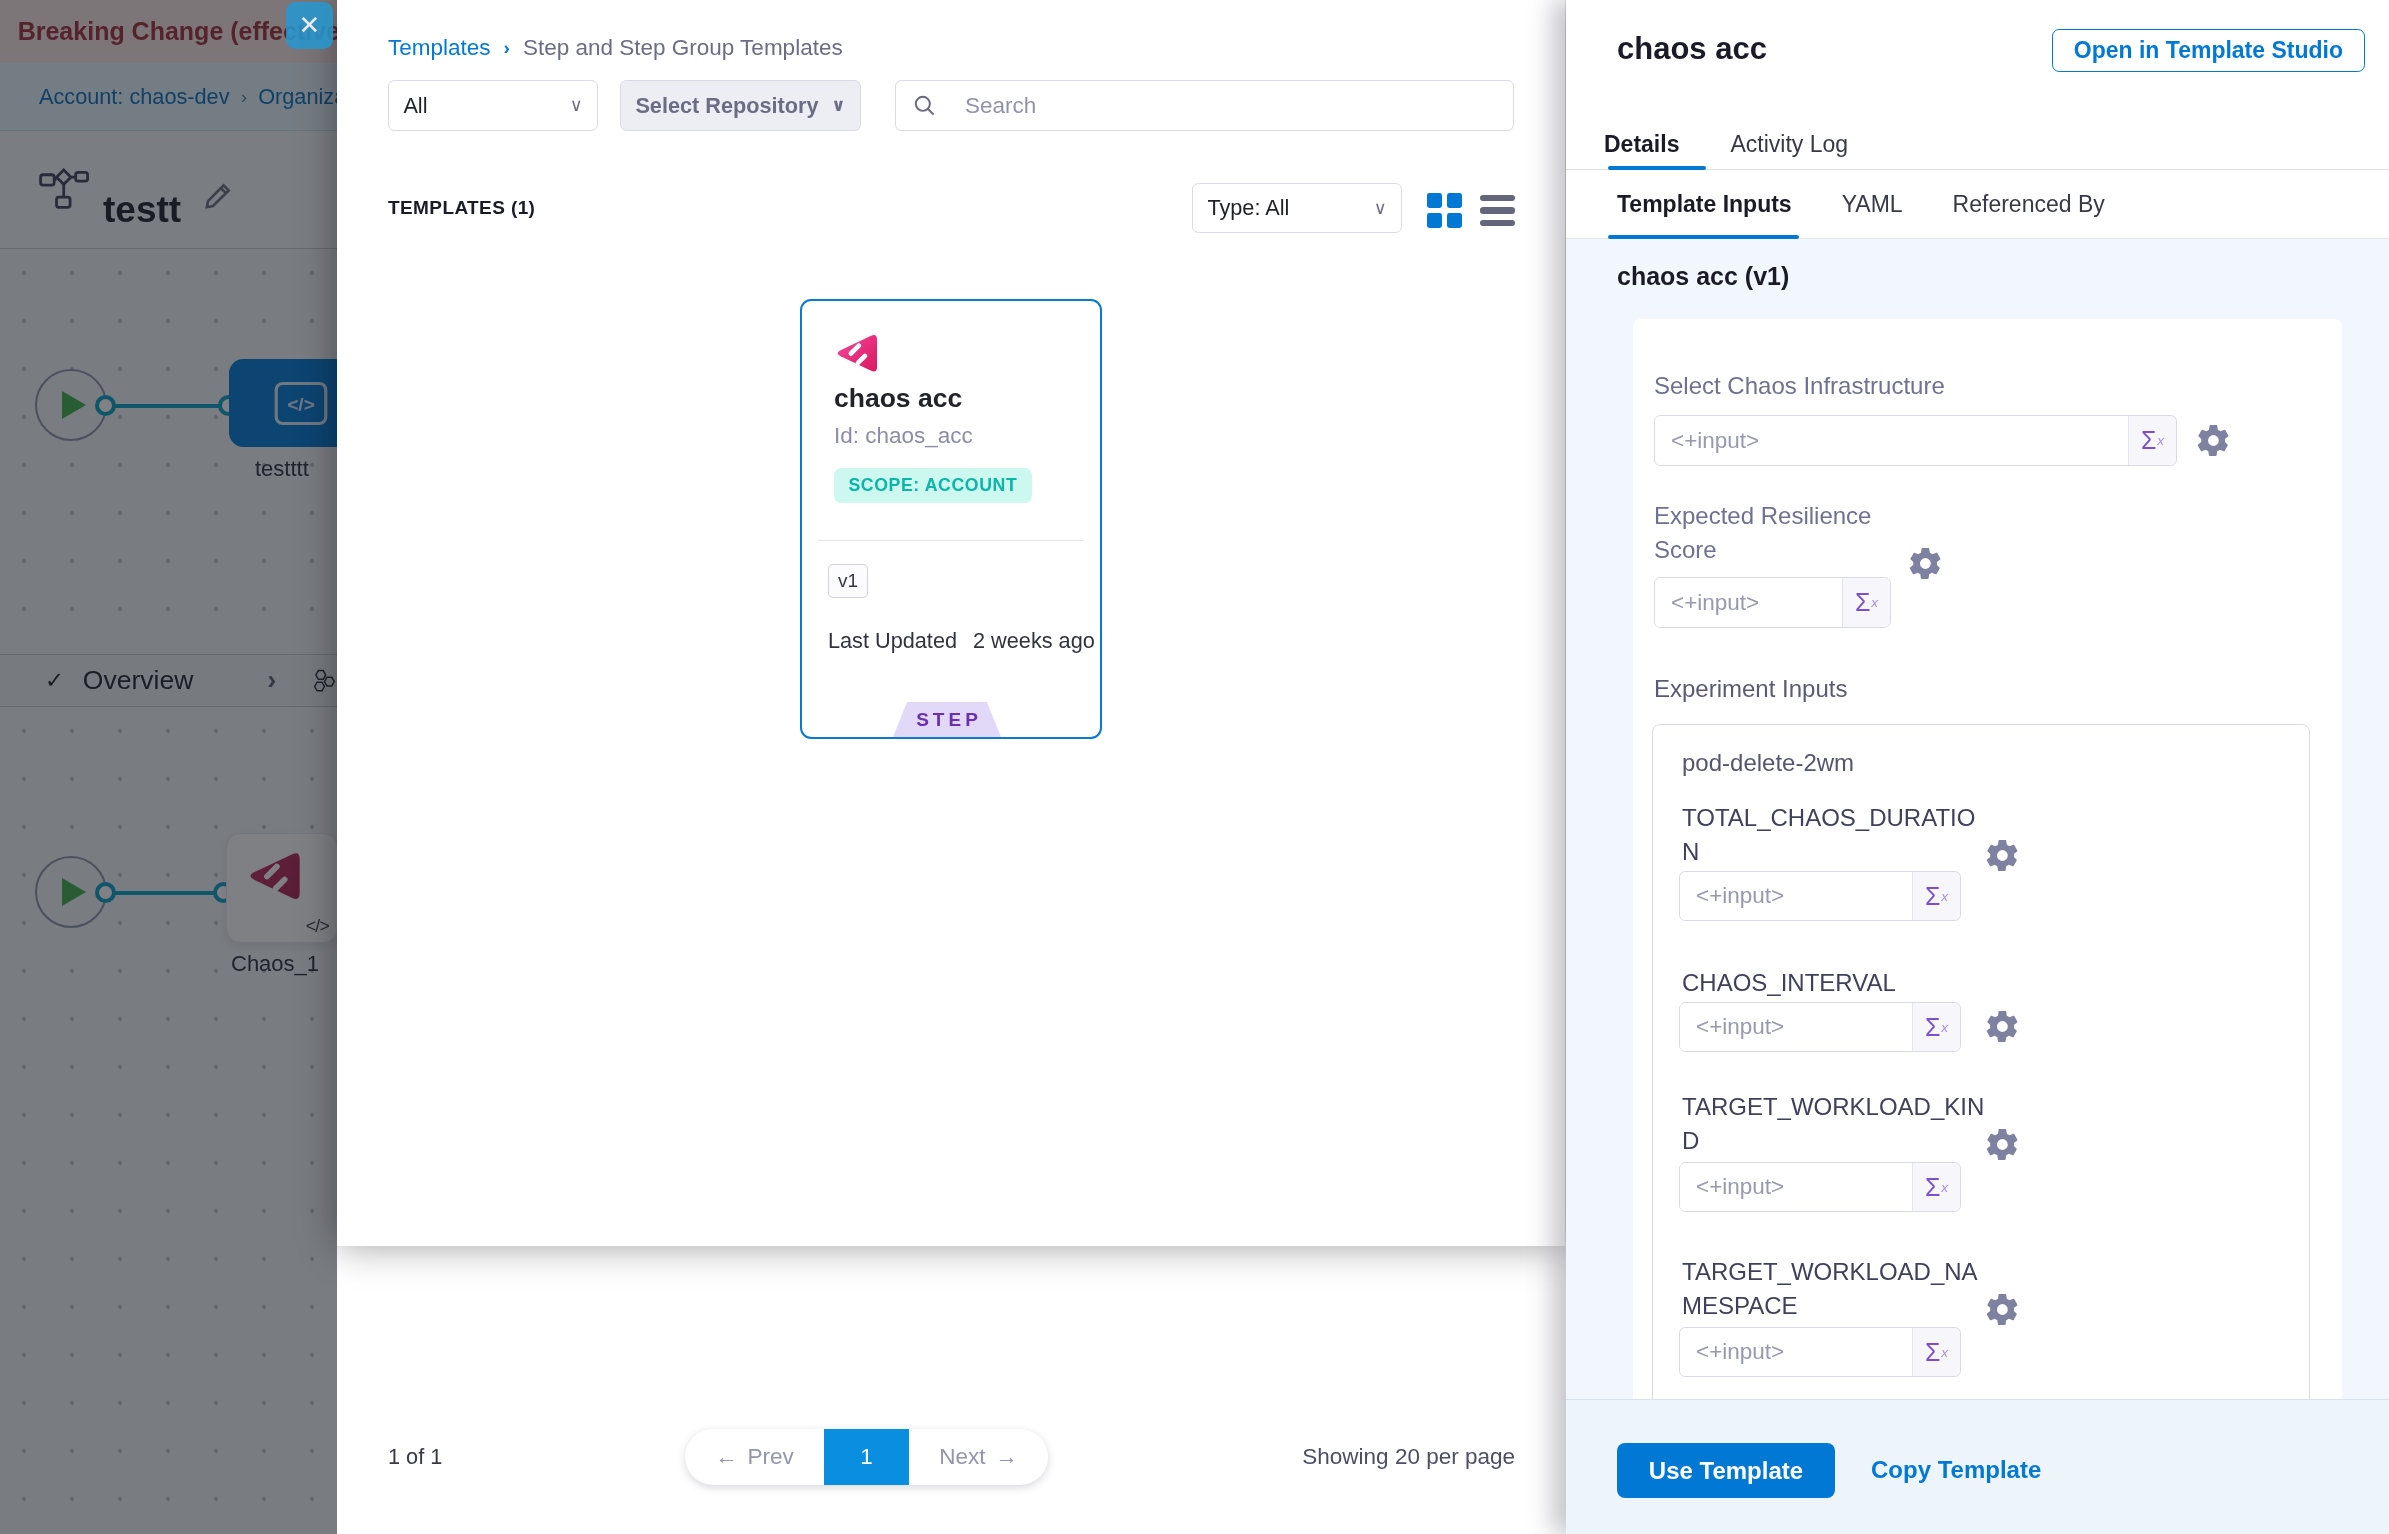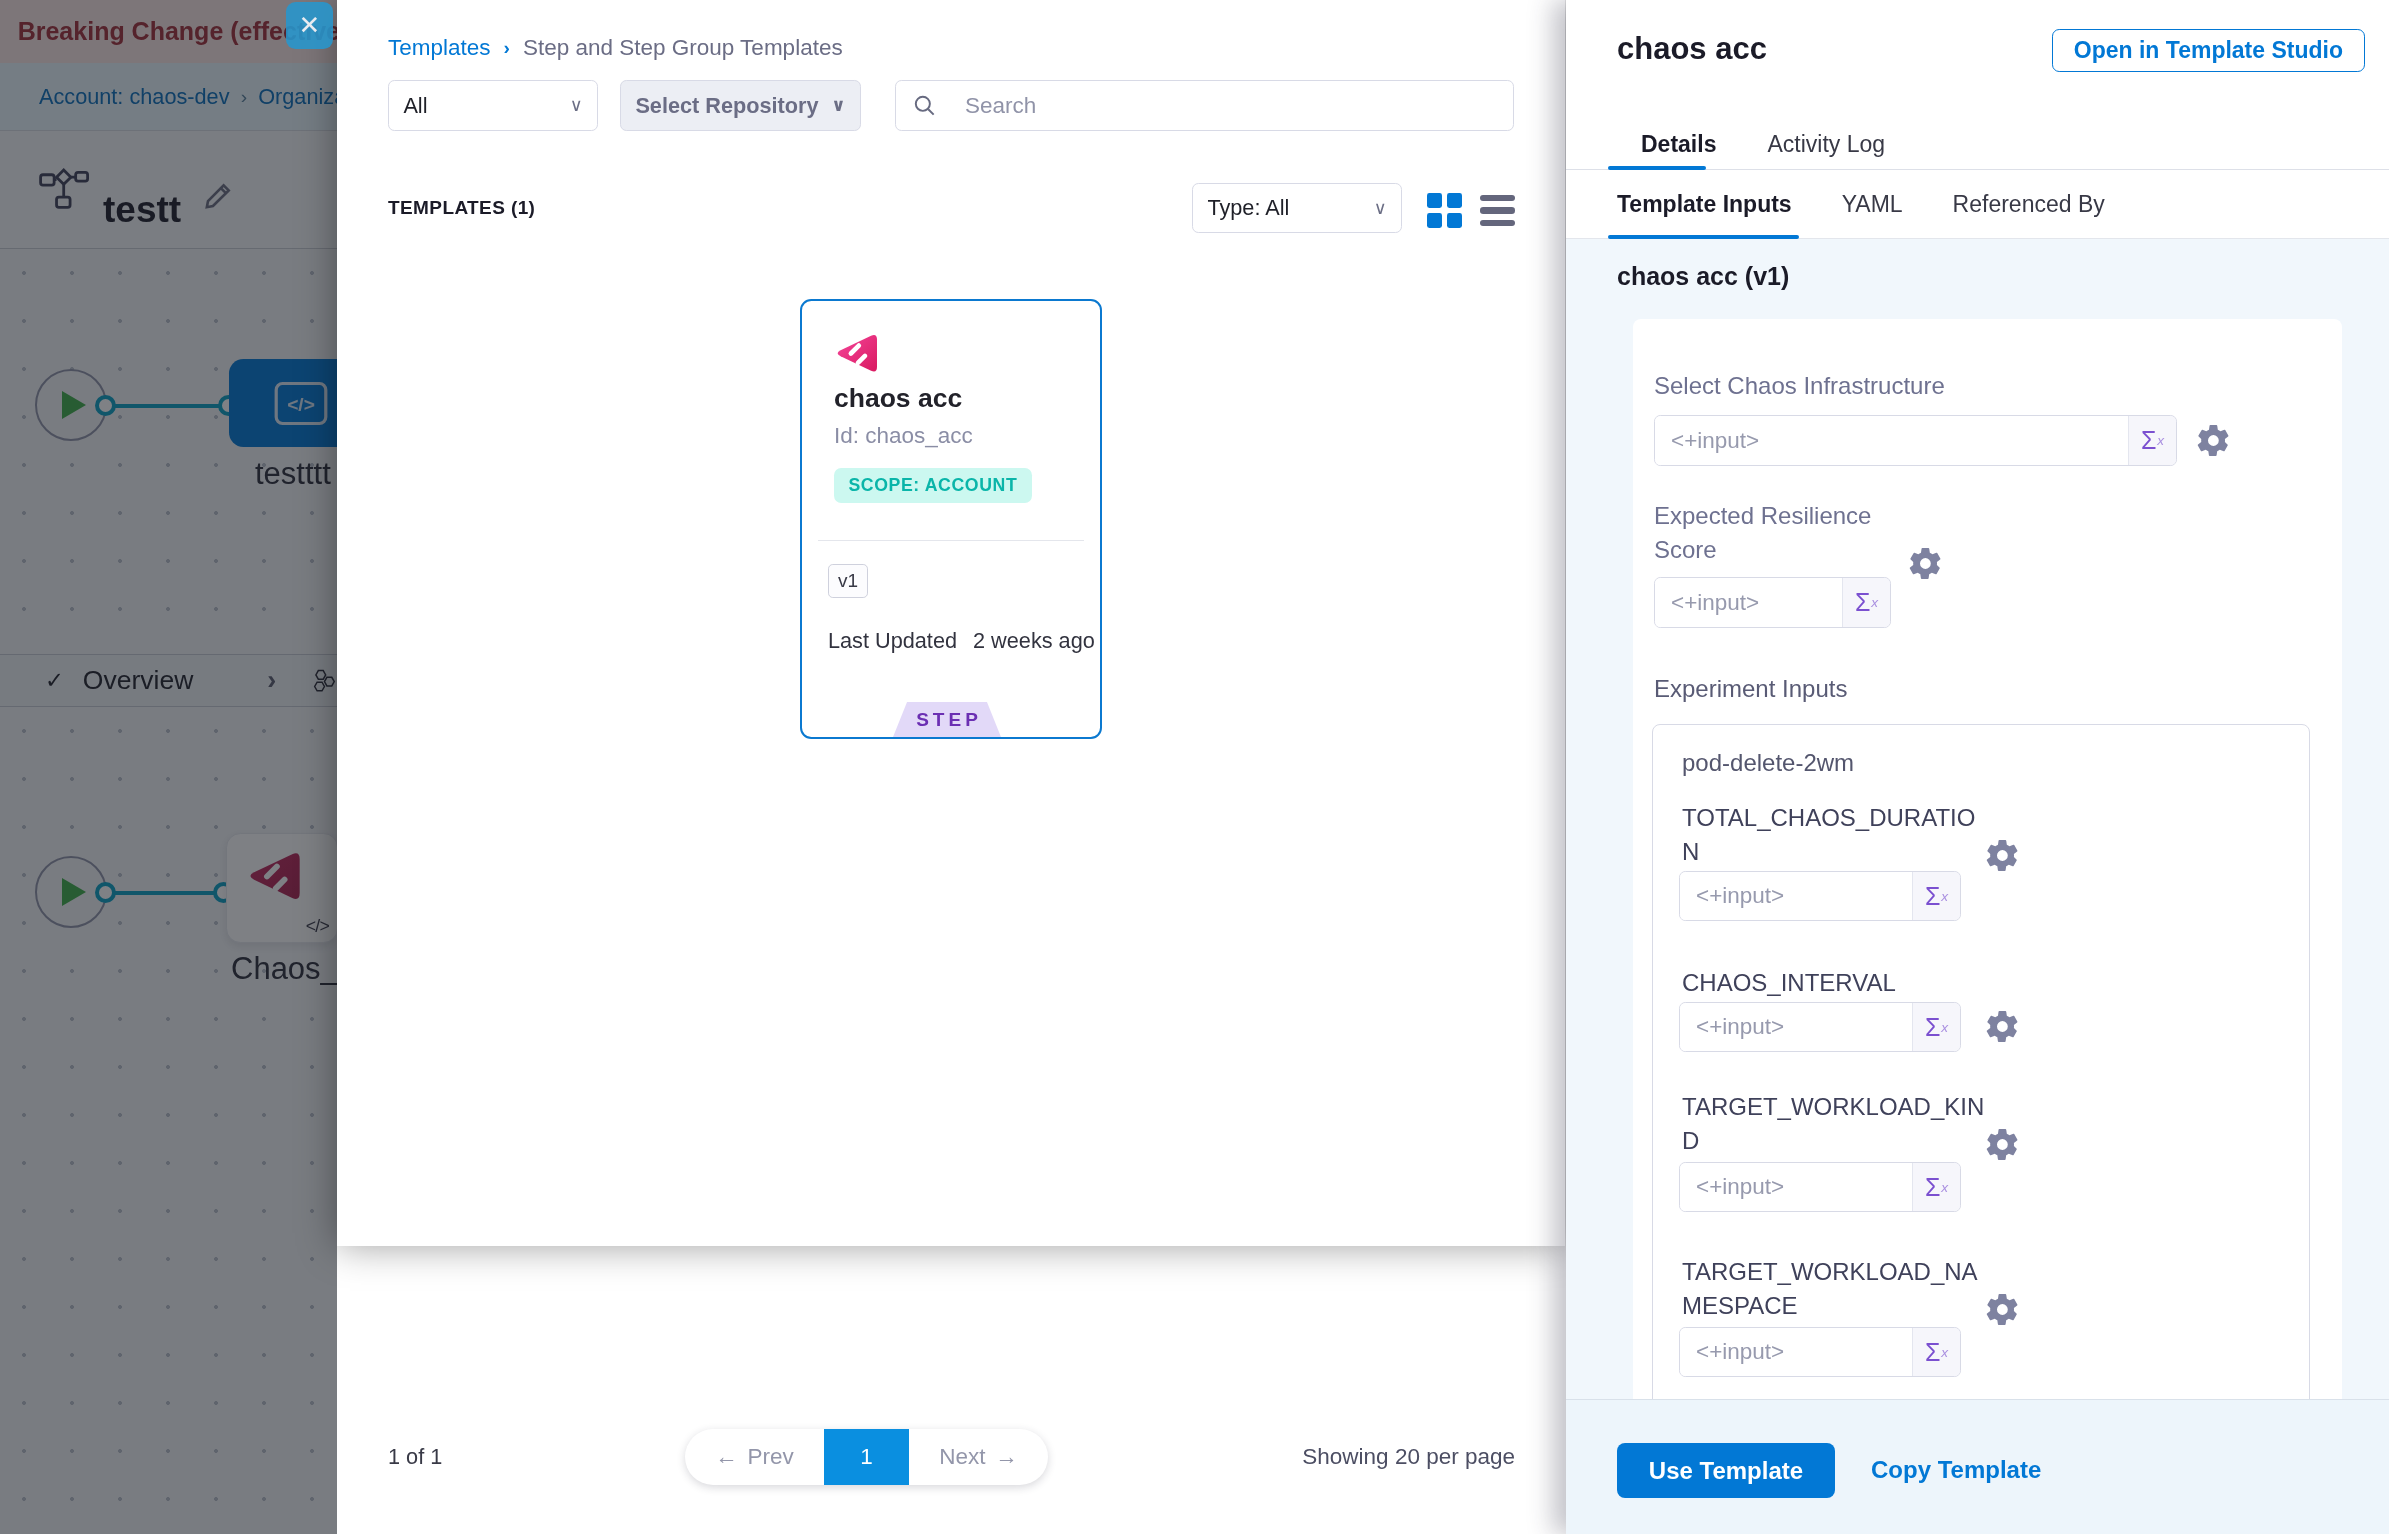--- a/index.html
+++ b/index.html
@@ -20,21 +20,21 @@
   .lp-title { position:absolute; left:103px; top:35px; font-size:37px; font-weight:bold; color:#1d1e2a;margin-top:23px; }
   .lp-canvas { position:absolute; left:0; width:337px; background-color:#f2f4f6;
     background-image:radial-gradient(#b9bfc9 1.8px, transparent 2.2px); background-size:48px 48px; }
   .canvas-a { top:249px; height:405px; }
   .canvas-b { top:707px; height:827px; }
   .play-circle { position:absolute; width:72px; height:72px; border:2.4px solid #8f93a8; border-radius:50%; background:#f2f4f6; display:flex; align-items:center; justify-content:center; }
   .play-tri { width:0; height:0; border-left:24px solid #3fae4a; border-top:14.4px solid transparent; border-bottom:14.4px solid transparent; margin-left:6.4px; }
   .conn-line { position:absolute; height:4px; background:#0ba0c4; }
   .conn-dot { position:absolute; width:21px; height:21px; border:4px solid #0ba0c4; border-radius:50%; background:#ffffff; }
   .node-blue { position:absolute; left:229px; top:359px; width:160px; height:88px; background:#0278d5; border-radius:14.4px; display:flex; align-items:center; }
-  .node-label { position:absolute; font-size:31px; color:#2e2f3c; }
+  .node-label { position:absolute; font-size:22px; color:#2e2f3c; }
   .chaos-card { position:absolute; left:226px; top:833px; width:112px; height:110px; background:#fcfcfd; border:0.8px solid #e4e6ec; border-radius:14.4px; box-shadow:0 3.2px 8px rgba(40,41,61,.10); }
   .chaos-card .code { position:absolute; right:8px; bottom:4.8px; font-size:17.7px; color:#3c3d4c; letter-spacing:-0.8px; }
   .lp-tabbar { position:absolute; left:0; top:654px; width:337px; height:53px; background:#eef1f4; border-top:1.6px solid #c6cbd2; border-bottom:1.6px solid #c6cbd2; display:flex; align-items:center; }
   .lp-tabbar .chk { font-size:22.5px; color:#23242e; margin-left:45px; }
   .lp-tabbar .tab { font-size:26.5px; color:#23242e; margin-left:19px; }
   .lp-tabbar .chev { font-size:27px; color:#5b5e70; margin-left:74px; font-weight:bold; }
   .lp-overlay { position:absolute; inset:0; background:rgba(22,25,32,0.55); z-index:5; }
 
   
   .close-btn { position:absolute; left:286px; top:2.4px; width:47px; height:47px; border-radius:9.6px; background:rgba(39,150,205,0.88); z-index:6; display:flex; align-items:center; justify-content:center; cursor:pointer; }
@@ -72,21 +72,21 @@
   .pag-info { position:absolute; left:51px; top:1444px; font-size:21.7px; color:#383946; }
   .pill { position:absolute; left:348px; top:1429px; width:363px; height:56px; background:#fff; border-radius:29px; box-shadow:0 2.4px 8px rgba(40,41,61,.18); display:flex; overflow:hidden; align-items:stretch; }
   .pill .seg { display:flex; align-items:center; justify-content:center; gap:9.6px; font-size:22.5px; color:#9396aa; flex:1; cursor:pointer; }
   .pill .cur { width:85px; flex:none; background:#0a8fe0; color:#fff; }
   .per-page { position:absolute; right:50px; top:1444px; font-size:22.5px; color:#4c4e63; }
 
   
   .drawer { position:absolute; left:1566px; top:0; width:823px; height:1534px; background:#ffffff; z-index:7; box-shadow:-13px 0 24px rgba(40,41,61,0.28); }
   .dr-title { position:absolute; left:51px; top:30.5px; font-size:31px; font-weight:bold; color:#1b1b28; }
   .dr-open { position:absolute; right:24px; top:29px; height:43px; border:1.6px solid #0278d5; border-radius:7.2px; background:#fff; color:#0278d5; font-size:23px; font-weight:bold; display:flex; align-items:center; padding:0 21px; cursor:pointer; }
-  .dr-tabs { position:absolute; left:0; top:120px; width:823px; height:50px; border-bottom:1.6px solid #dde0e8; display:flex; align-items:center; padding-left:75px; gap:51px; }
+  .dr-tabs { position:absolute; left:0; top:120px; width:823px; height:50px; border-bottom:1.6px solid #dde0e8; display:flex; align-items:center; padding-left:38px; gap:51px; }
   .dr-tabs .t { font-size:23px; color:#383946; cursor:pointer; }
   .dr-tabs .t.on { font-weight:bold; color:#1b1b28; }
   .ul1 { position:absolute; left:42px; top:166px; width:98px; height:4px; background:#0278d5; border-radius:2.4px; z-index:2; }
   .dr-subtabs { position:absolute; left:0; top:170px; width:823px; height:69px; border-bottom:1.6px solid #e3e6ec; display:flex; align-items:center; padding-left:51px; gap:50px; background:#fff; }
   .dr-subtabs .t { font-size:23px; color:#383946; cursor:pointer; }
   .dr-subtabs .t.on { font-weight:bold; color:#1b1b28; }
   .ul2 { position:absolute; left:42px; top:235px; width:191px; height:4px; background:#0278d5; border-radius:2.4px; z-index:2; }
   .dr-content { position:absolute; left:0; top:239px; width:823px; height:1160px; background:#f1f7fc; overflow:hidden; }
   .dr-heading { position:absolute; left:51px; top:22.5px; font-size:25px; font-weight:bold; color:#1b1b28; }
   .form-card { position:absolute; left:67px; right:47px; top:80px; bottom:-9.6px; background:#fff; border-radius:8px; }

